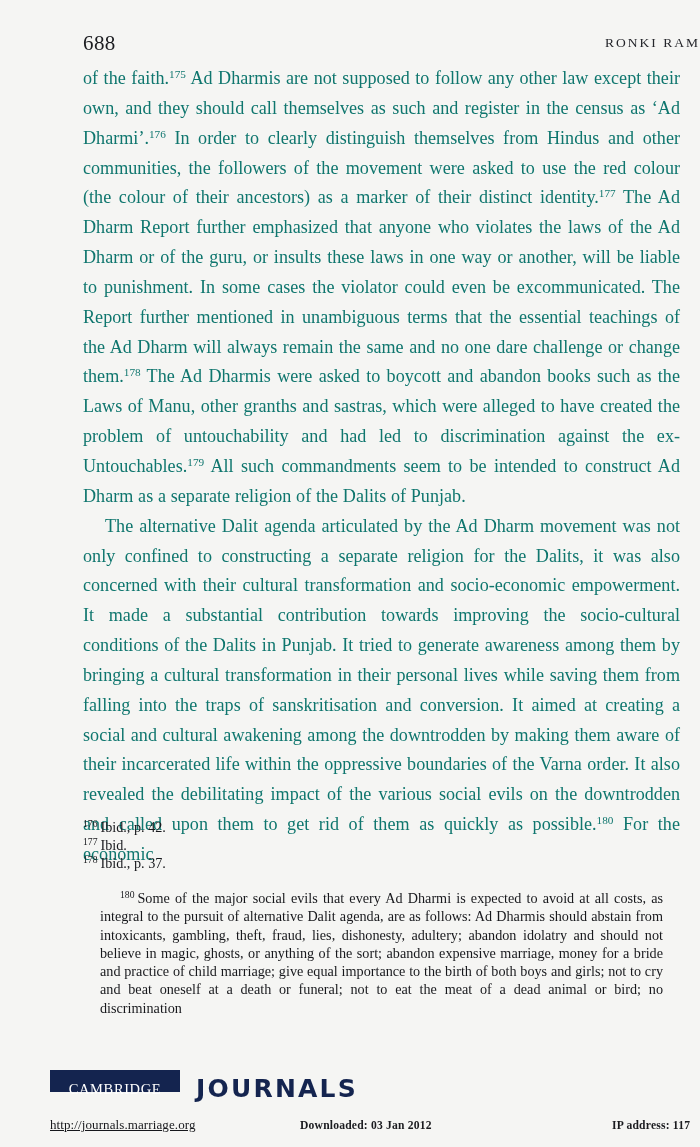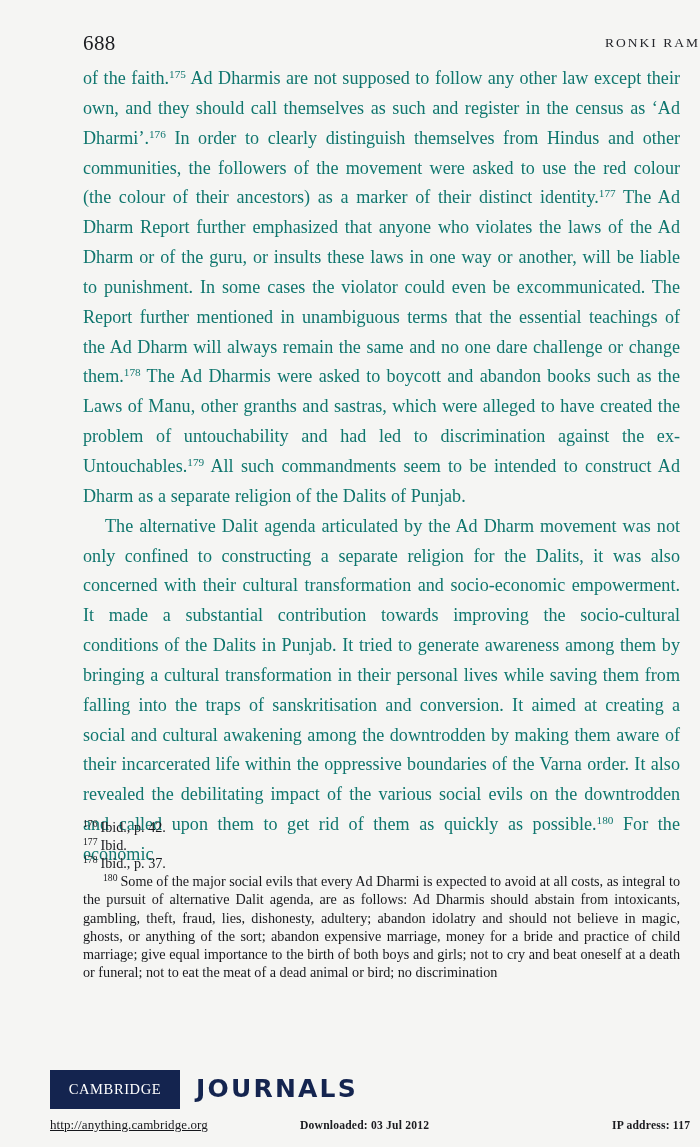--- a/index.html
+++ b/index.html
@@ -99,21 +99,21 @@
     white-space: nowrap;
   }
   .note-short .nnum,
   .note-long .nnum {
     font-size: 0.68em;
     vertical-align: 0.55em;
     line-height: 0;
     margin-right: 3px;
   }
   .note-long {
-    margin: 0;
+    margin: 17px;
     font-size: 14.2px;
     line-height: 18.3px;
     text-align: justify;
     color: #17181c;
     text-indent: 20px;
     hyphens: none;
   }
 
   
   .footer {
@@ -121,21 +121,21 @@
     left: 0;
     top: 1064px;
     width: 700px;
     height: 83px;
   }
   .cup-logo-box {
     position: absolute;
     left: 50px;
     top: 6px;
     width: 130px;
-    height: 39px;
+    height: 22px;
     background: #14244f;
   }
   .cup-logo-text {
     position: absolute;
     left: 0;
     top: 0;
     width: 130px;
     height: 39px;
     line-height: 39px;
     text-align: center;
@@ -215,17 +215,17 @@
     <p class="note-long"><span class="nnum">180</span>Some of the major social evils that every Ad Dharmi is expected to avoid at all costs, as integral to the pursuit of alternative Dalit agenda, are as follows: Ad Dharmis should abstain from intoxicants, gambling, theft, fraud, lies, dishonesty, adultery; abandon idolatry and should not believe in magic, ghosts, or anything of the sort; abandon expensive marriage, money for a bride and practice of child marriage; give equal importance to the birth of both boys and girls; not to cry and beat oneself at a death or funeral; not to eat the meat of a dead animal or bird; no discrimination</p>
   </div>
 
   <div class="footer">
     <div class="cup-logo-box">
       <div class="cup-logo-text">Cambridge</div>
     </div>
     <div class="journals-word">JOURNALS</div>
   </div>
 
-  <a class="cup-url" href="#">http://anything.cambridge.org</a>
-  <div class="dl-stamp">Downloaded: 03 Jul 2012</div>
+  <a class="cup-url" href="#">http://journals.marriage.org</a>
+  <div class="dl-stamp">Downloaded: 03 Jan 2012</div>
   <div class="ip-stamp">IP address: 117</div>
 
 </div>
 
 </body></html>

